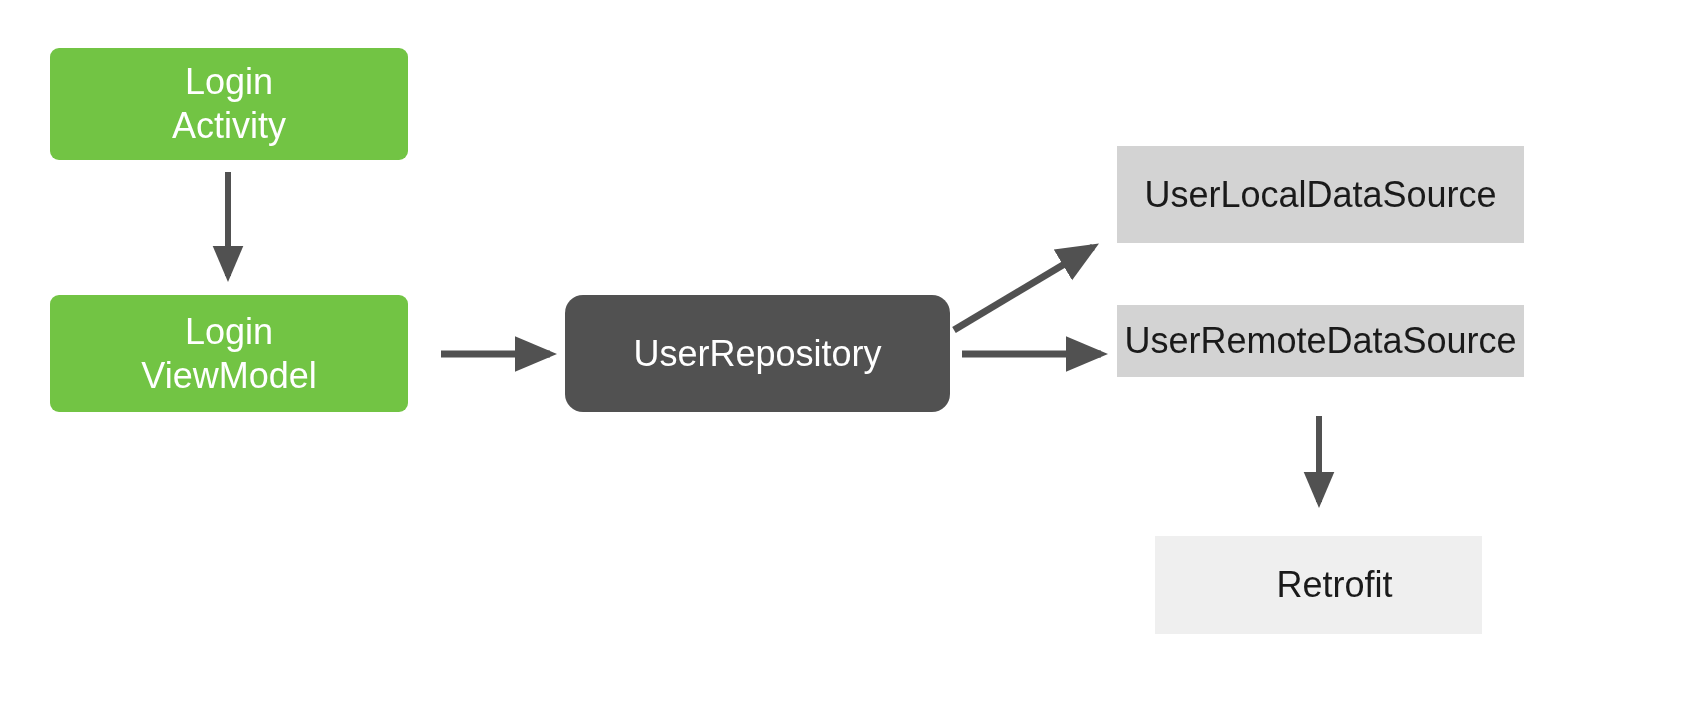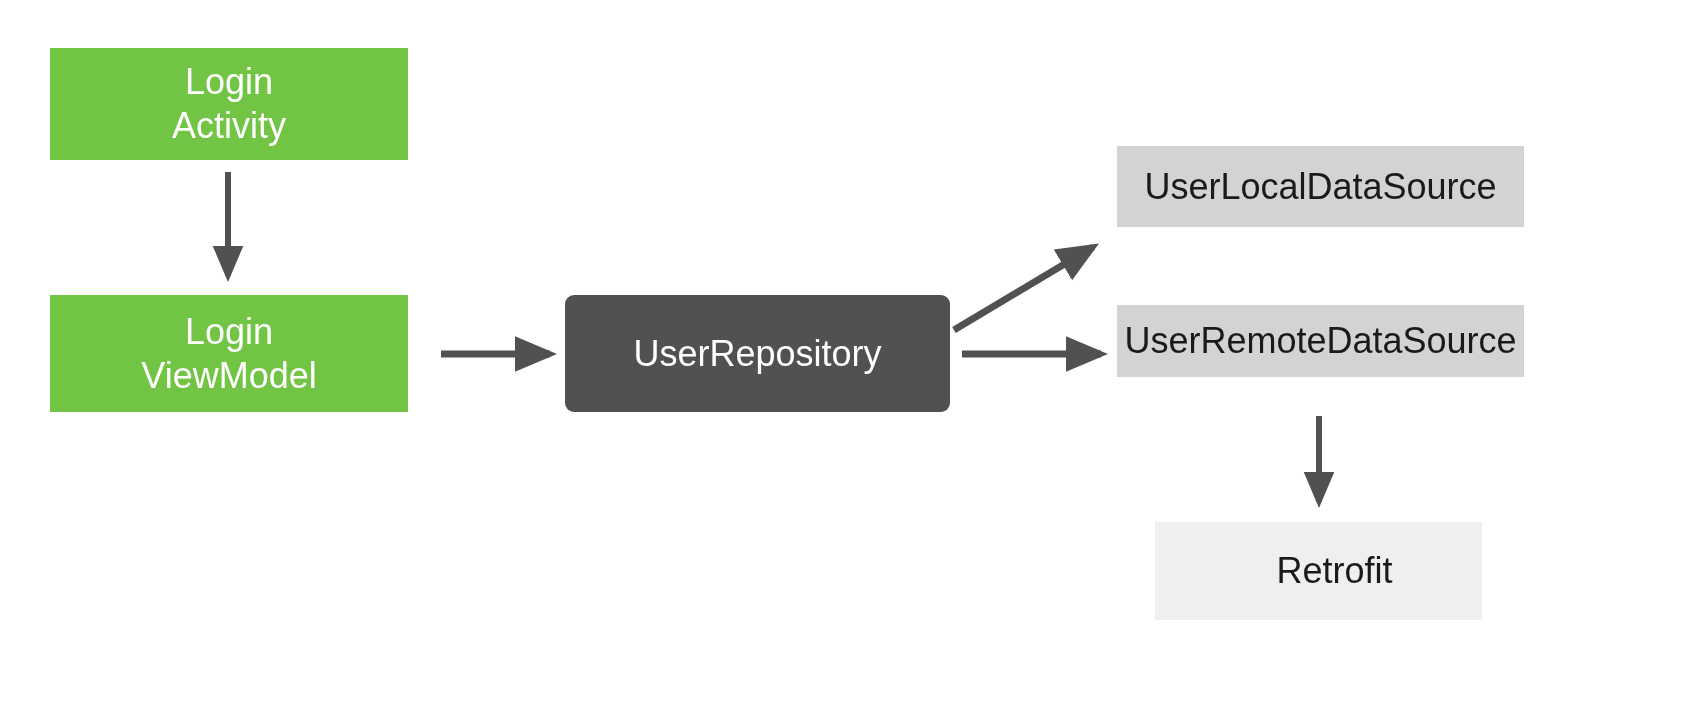--- a/index.html
+++ b/index.html
@@ -23,27 +23,27 @@
     align-items: center;
     justify-content: center;
     text-align: center;
     box-sizing: border-box;
     line-height: 1.22;
     white-space: pre-line;
   }
   .node-green {
     background: #72C444;
     color: #ffffff;
-    border-radius: 0;
+    border-radius: 9px;
     font-size: 36px;
   }
   .node-dark {
     background: #515151;
     color: #ffffff;
-    border-radius: 9px;
+    border-radius: 18px;
     font-size: 36px;
   }
   .node-gray {
     background: #D3D3D3;
     color: #1a1a1a;
     border-radius: 0px;
     font-size: 36px;
   }
   .node-lightgray {
     background: #EFEFEF;
@@ -56,23 +56,23 @@
     left: 0;
     top: 0;
     width: 1705px;
     height: 726px;
     pointer-events: none;
   }
   
   #node-login-activity   { left: 50px;   top: 48px;  width: 358px; height: 112px; }
   #node-login-viewmodel  { left: 50px;   top: 295px; width: 358px; height: 117px; }
   #node-user-repository  { left: 565px;  top: 295px; width: 385px; height: 117px; }
-  #node-user-local-ds    { left: 1117px; top: 146px; width: 407px; height: 81px;  }
+  #node-user-local-ds    { left: 1117px; top: 146px; width: 407px; height: 97px;  }
   #node-user-remote-ds   { left: 1117px; top: 305px; width: 407px; height: 72px;  }
-  #node-retrofit         { left: 1155px; top: 522px; width: 327px; height: 98px; padding-left: 32px;  }
+  #node-retrofit         { left: 1155px; top: 536px; width: 327px; height: 98px; padding-left: 32px;  }
 </style>
 </head>
 <body>
 
 <div id="diagram-canvas">
 
   <svg class="edge-layer" viewBox="0 0 1705 726" width="1705" height="726" xmlns="http://www.w3.org/2000/svg">
     <defs>
       <marker id="arrowhead" markerWidth="6" markerHeight="6" refX="5.0" refY="3" orient="auto" markerUnits="strokeWidth">
         <path d="M0,0.45 L6,3 L0,5.55 z" fill="#515151"></path>

